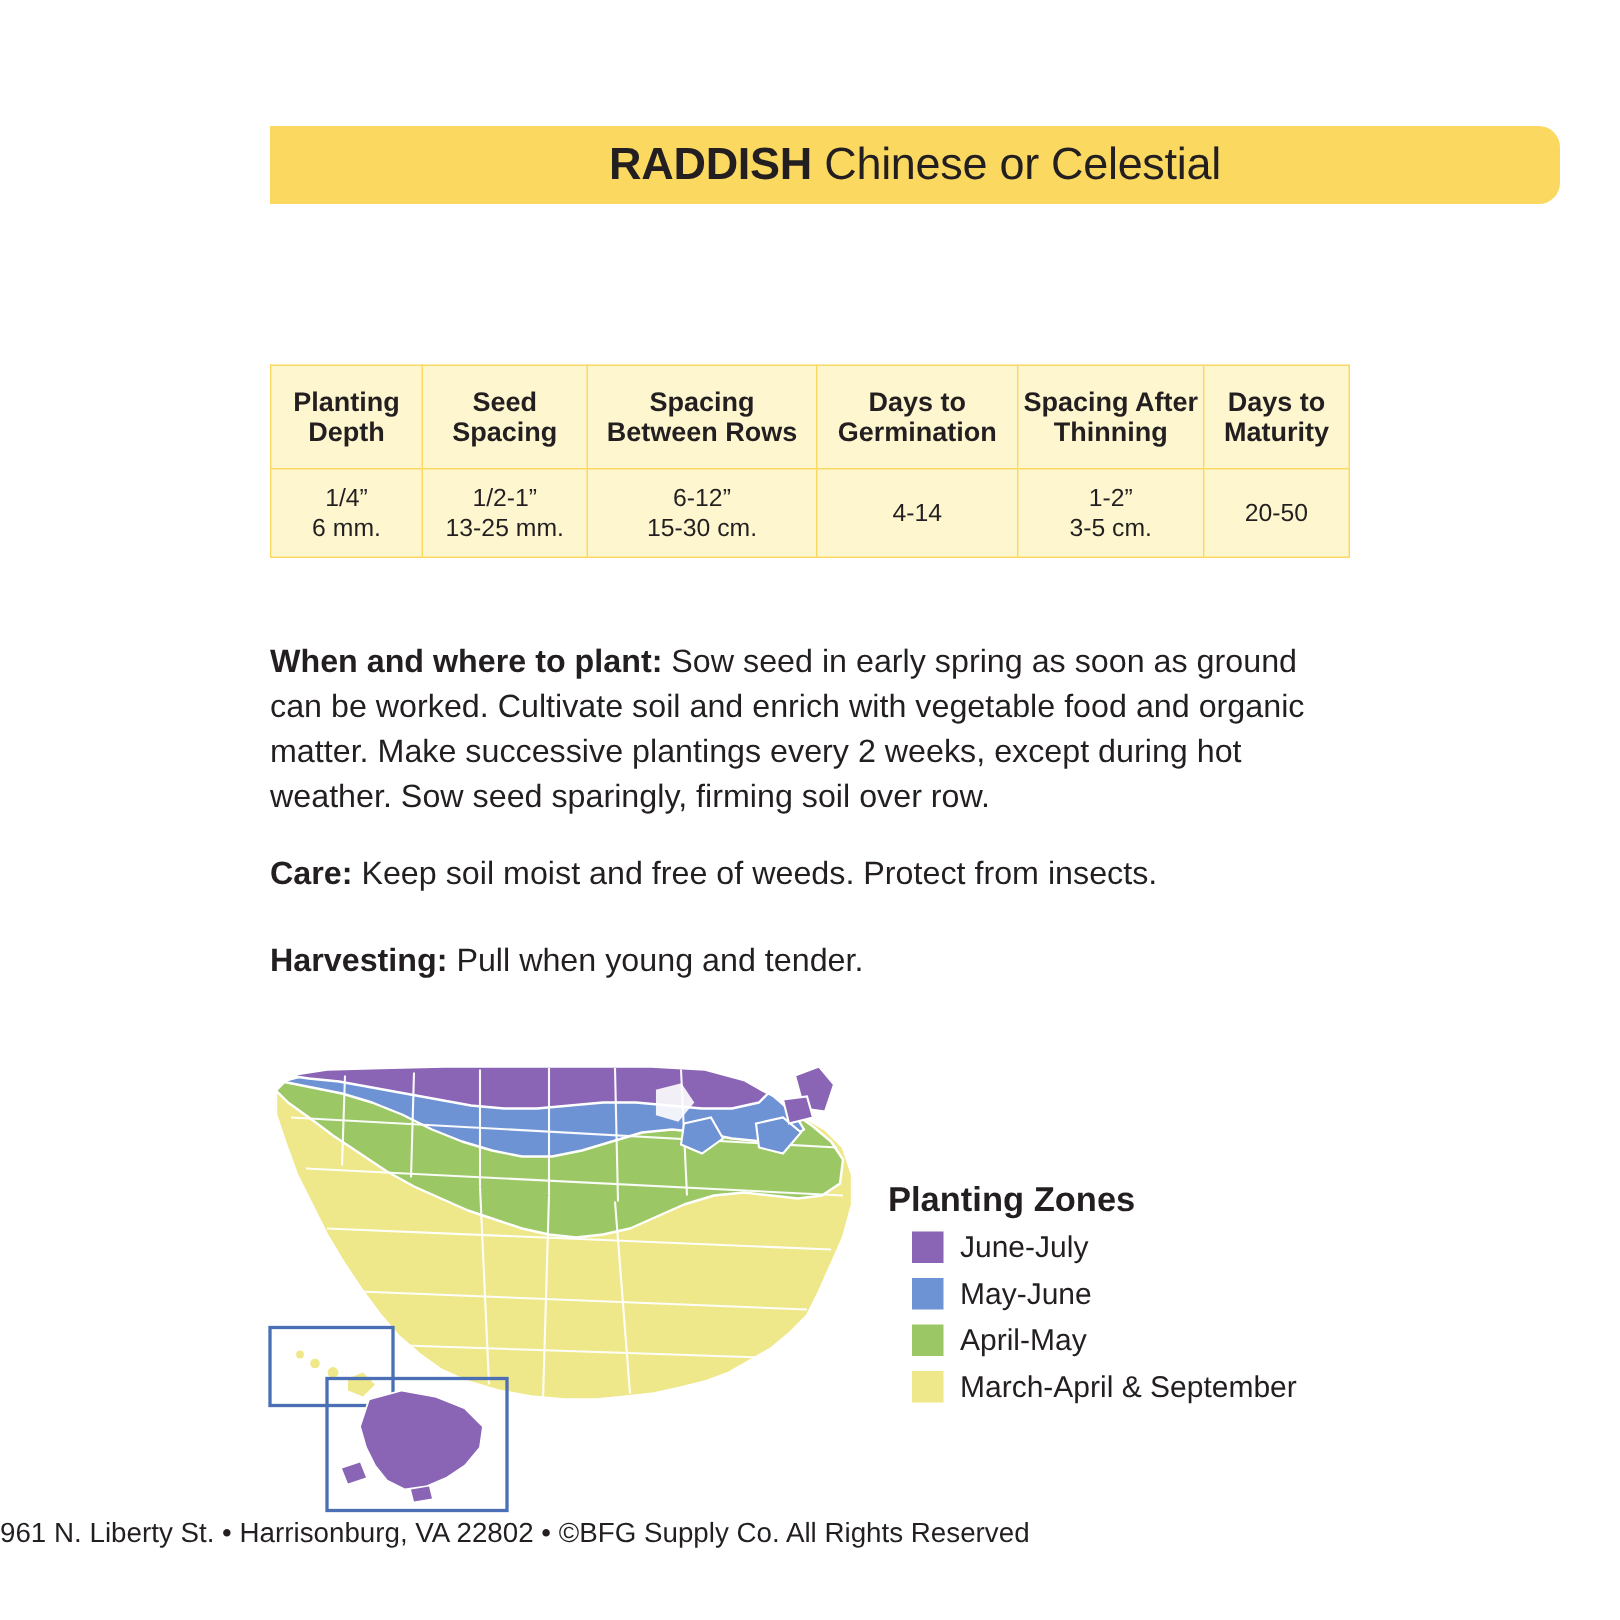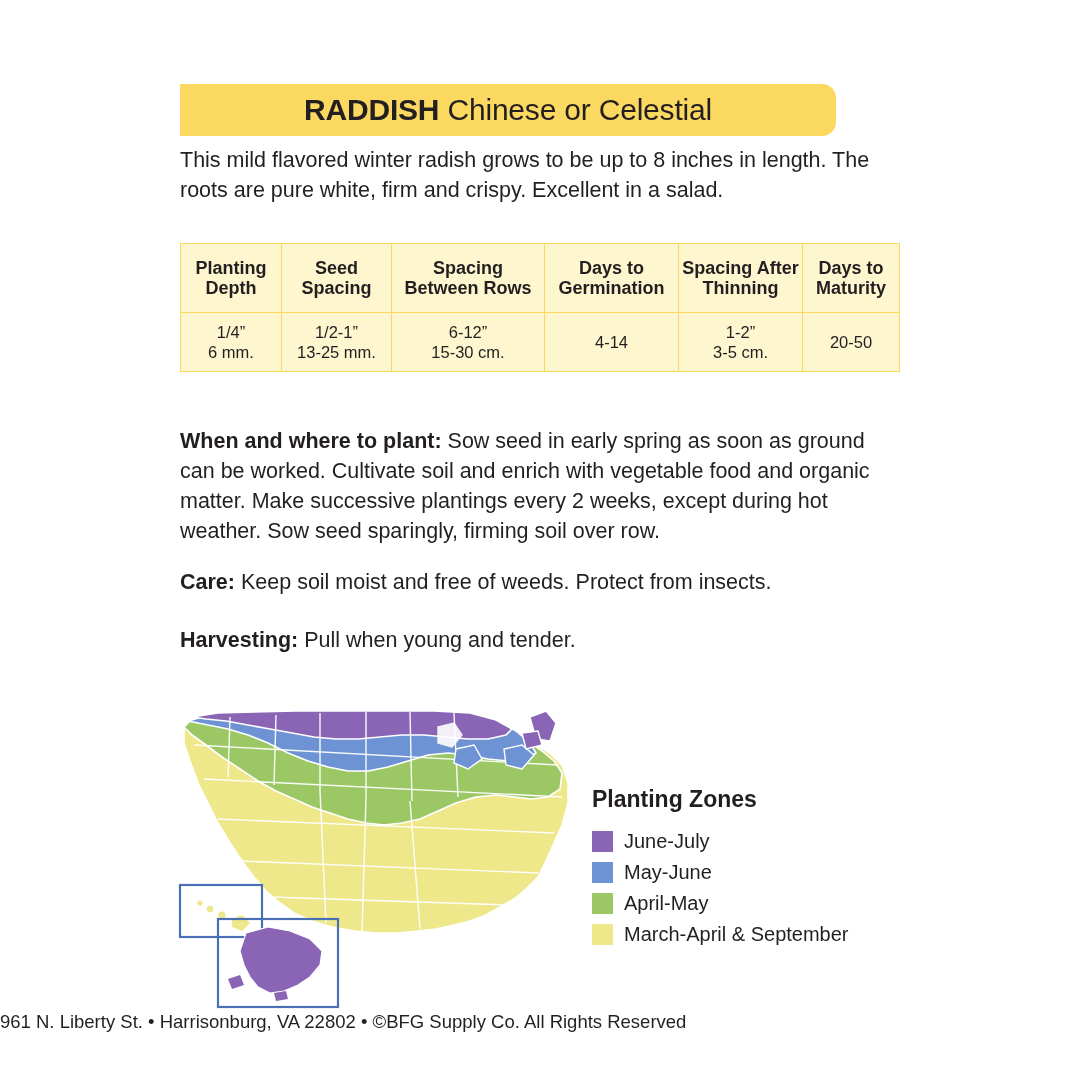--- a/index.html
+++ b/index.html
@@ -18,21 +18,21 @@
     position: relative;
     width: 1080px;
     height: 1080px;
   }
 
   
   .banner {
     position: absolute;
     left: 180px;
     top: 84px;
-    width: 656px;
+    width: 860px;
     height: 52px;
     background: #fbd961;
     border-radius: 0 14px 14px 0;
     display: flex;
     align-items: center;
     justify-content: center;
   }
   .banner-title {
     font-size: 30px;
     letter-spacing: -0.2px;
@@ -124,22 +124,23 @@
     top: 786px;
     width: 330px;
   }
   .legend-title {
     font-size: 23px;
     font-weight: bold;
     margin-bottom: 8px;
   }
   .legend-row {
     display: flex;
-    align-items: flex-end;
+    align-items: flex-start;
     height: 31px;
+    margin-left: 16px;
   }
   .legend-swatch {
     width: 21px;
     height: 21px;
     margin-right: 11px;
     flex: 0 0 auto;
   }
   .legend-label {
     font-size: 20px;
     line-height: 22px;
@@ -160,21 +161,20 @@
 
 <div class="page">
 
   <div class="banner">
     <div class="banner-title">
       <span class="bold">RADDISH</span>
       <span class="light">Chinese or Celestial</span>
     </div>
   </div>
 
-  <div class="intro">This mild flavored winter radish grows to be up to 8 inches in length.  The roots are pure white, firm and crispy.  Excellent in a salad.</div>
 
   <table class="table">
     <colgroup>
       <col class="col1">
         <col class="col2">
         <col class="col3">
       <col class="col4">
         <col class="col5">
         <col class="col6">
     </colgroup>

